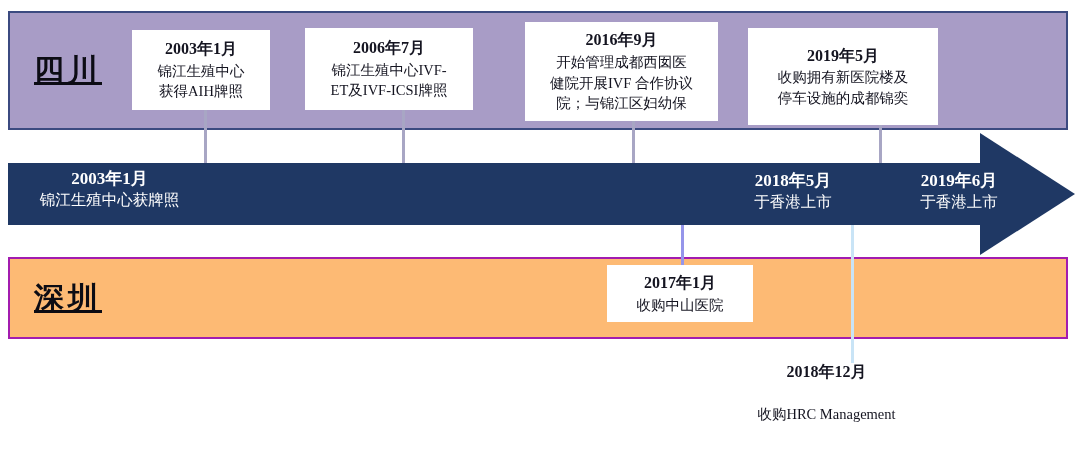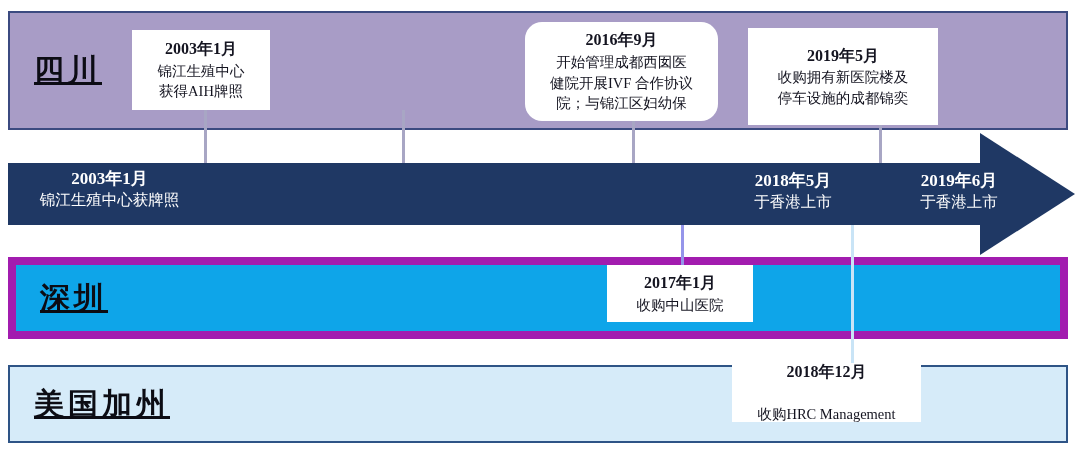--- a/index.html
+++ b/index.html
@@ -2,21 +2,21 @@
 <html><head>
 <meta charset="utf-8">
 <style>
   html,body{margin:0;padding:0;background:#fff;}
   #canvas{
     position:relative;width:1080px;height:451px;background:#ffffff;
     font-family:"Liberation Serif","DejaVu Serif",serif;overflow:hidden;
   }
   .band{position:absolute;left:8px;width:1060px;box-sizing:border-box;}
   .band-sichuan{top:11px;height:119px;background:#a89cc6;border:2px solid #3b4a80;}
-  .band-shenzhen{top:257px;height:82px;background:#0ea5e9;border:8px solid #a21caf;}
+  .band-shenzhen{top:257px;height:82px;background:#fdba74;border:2px solid #a21caf;}
   .band-california{top:365px;height:78px;background:#d6ebf9;border:2px solid #2e5486;}
   .lane-label{
     position:absolute;left:24px;top:0;height:100%;display:flex;align-items:center;
     font-size:30px;font-weight:600;color:#0c0c14;letter-spacing:4px;text-decoration:underline;
   }
   .shaft{position:absolute;left:8px;top:163px;width:972px;height:62px;background:#1f3864;}
   .arrowhead{
     position:absolute;left:980px;top:133px;width:0;height:0;
     border-top:61px solid transparent;border-bottom:61px solid transparent;
     border-left:95px solid #1f3864;
@@ -45,40 +45,42 @@
 
   <div class="shaft"></div>
   <div class="arrowhead"></div>
 
   <div class="band band-sichuan">
     <div class="lane-label">四川</div>
   </div>
   <div class="band band-shenzhen">
     <div class="lane-label">深圳</div>
   </div>
-  <div class="band band-california">
-    <div class="lane-label">美国加州</div>
-  </div>
 
   <div class="connector conn-gray" style="left:204px;top:110px;height:53px;"></div>
   <div class="connector conn-gray" style="left:402px;top:110px;height:53px;"></div>
   <div class="connector conn-gray" style="left:632px;top:120px;height:43px;"></div>
   <div class="connector conn-gray" style="left:879px;top:112px;height:51px;"></div>
 
   <div class="connector conn-purple" style="left:681px;top:225px;height:40px;"></div>
   <div class="connector conn-blue" style="left:851px;top:225px;height:148px;"></div>
 
   <div class="event-box" style="left:132px;top:30px;width:138px;height:80px;">
     <div class="event-date">2003年1月</div>
     <div class="event-line">锦江生殖中心</div>
     <div class="event-line">获得AIH牌照</div>
   </div>
 
+  <div class="event-box" style="left:305px;top:28px;width:168px;height:82px;">
+    <div class="event-date">2006年7月</div>
+    <div class="event-line">锦江生殖中心IVF-</div>
+    <div class="event-line">ET及IVF-ICSI牌照</div>
+  </div>
 
-  <div class="event-box" style="left:525px;top:22px;width:193px;height:99px;border-radius:17px;">
+  <div class="event-box" style="left:525px;top:22px;width:193px;height:99px;">
     <div class="event-date">2016年9月</div>
     <div class="event-line">开始管理成都西囡医</div>
     <div class="event-line">健院开展IVF 合作协议</div>
     <div class="event-line">院；与锦江区妇幼保</div>
   </div>
 
   <div class="event-box" style="left:748px;top:28px;width:190px;height:97px;">
     <div class="event-date">2019年5月</div>
     <div class="event-line">收购拥有新医院楼及</div>
     <div class="event-line">停车设施的成都锦奕</div>

